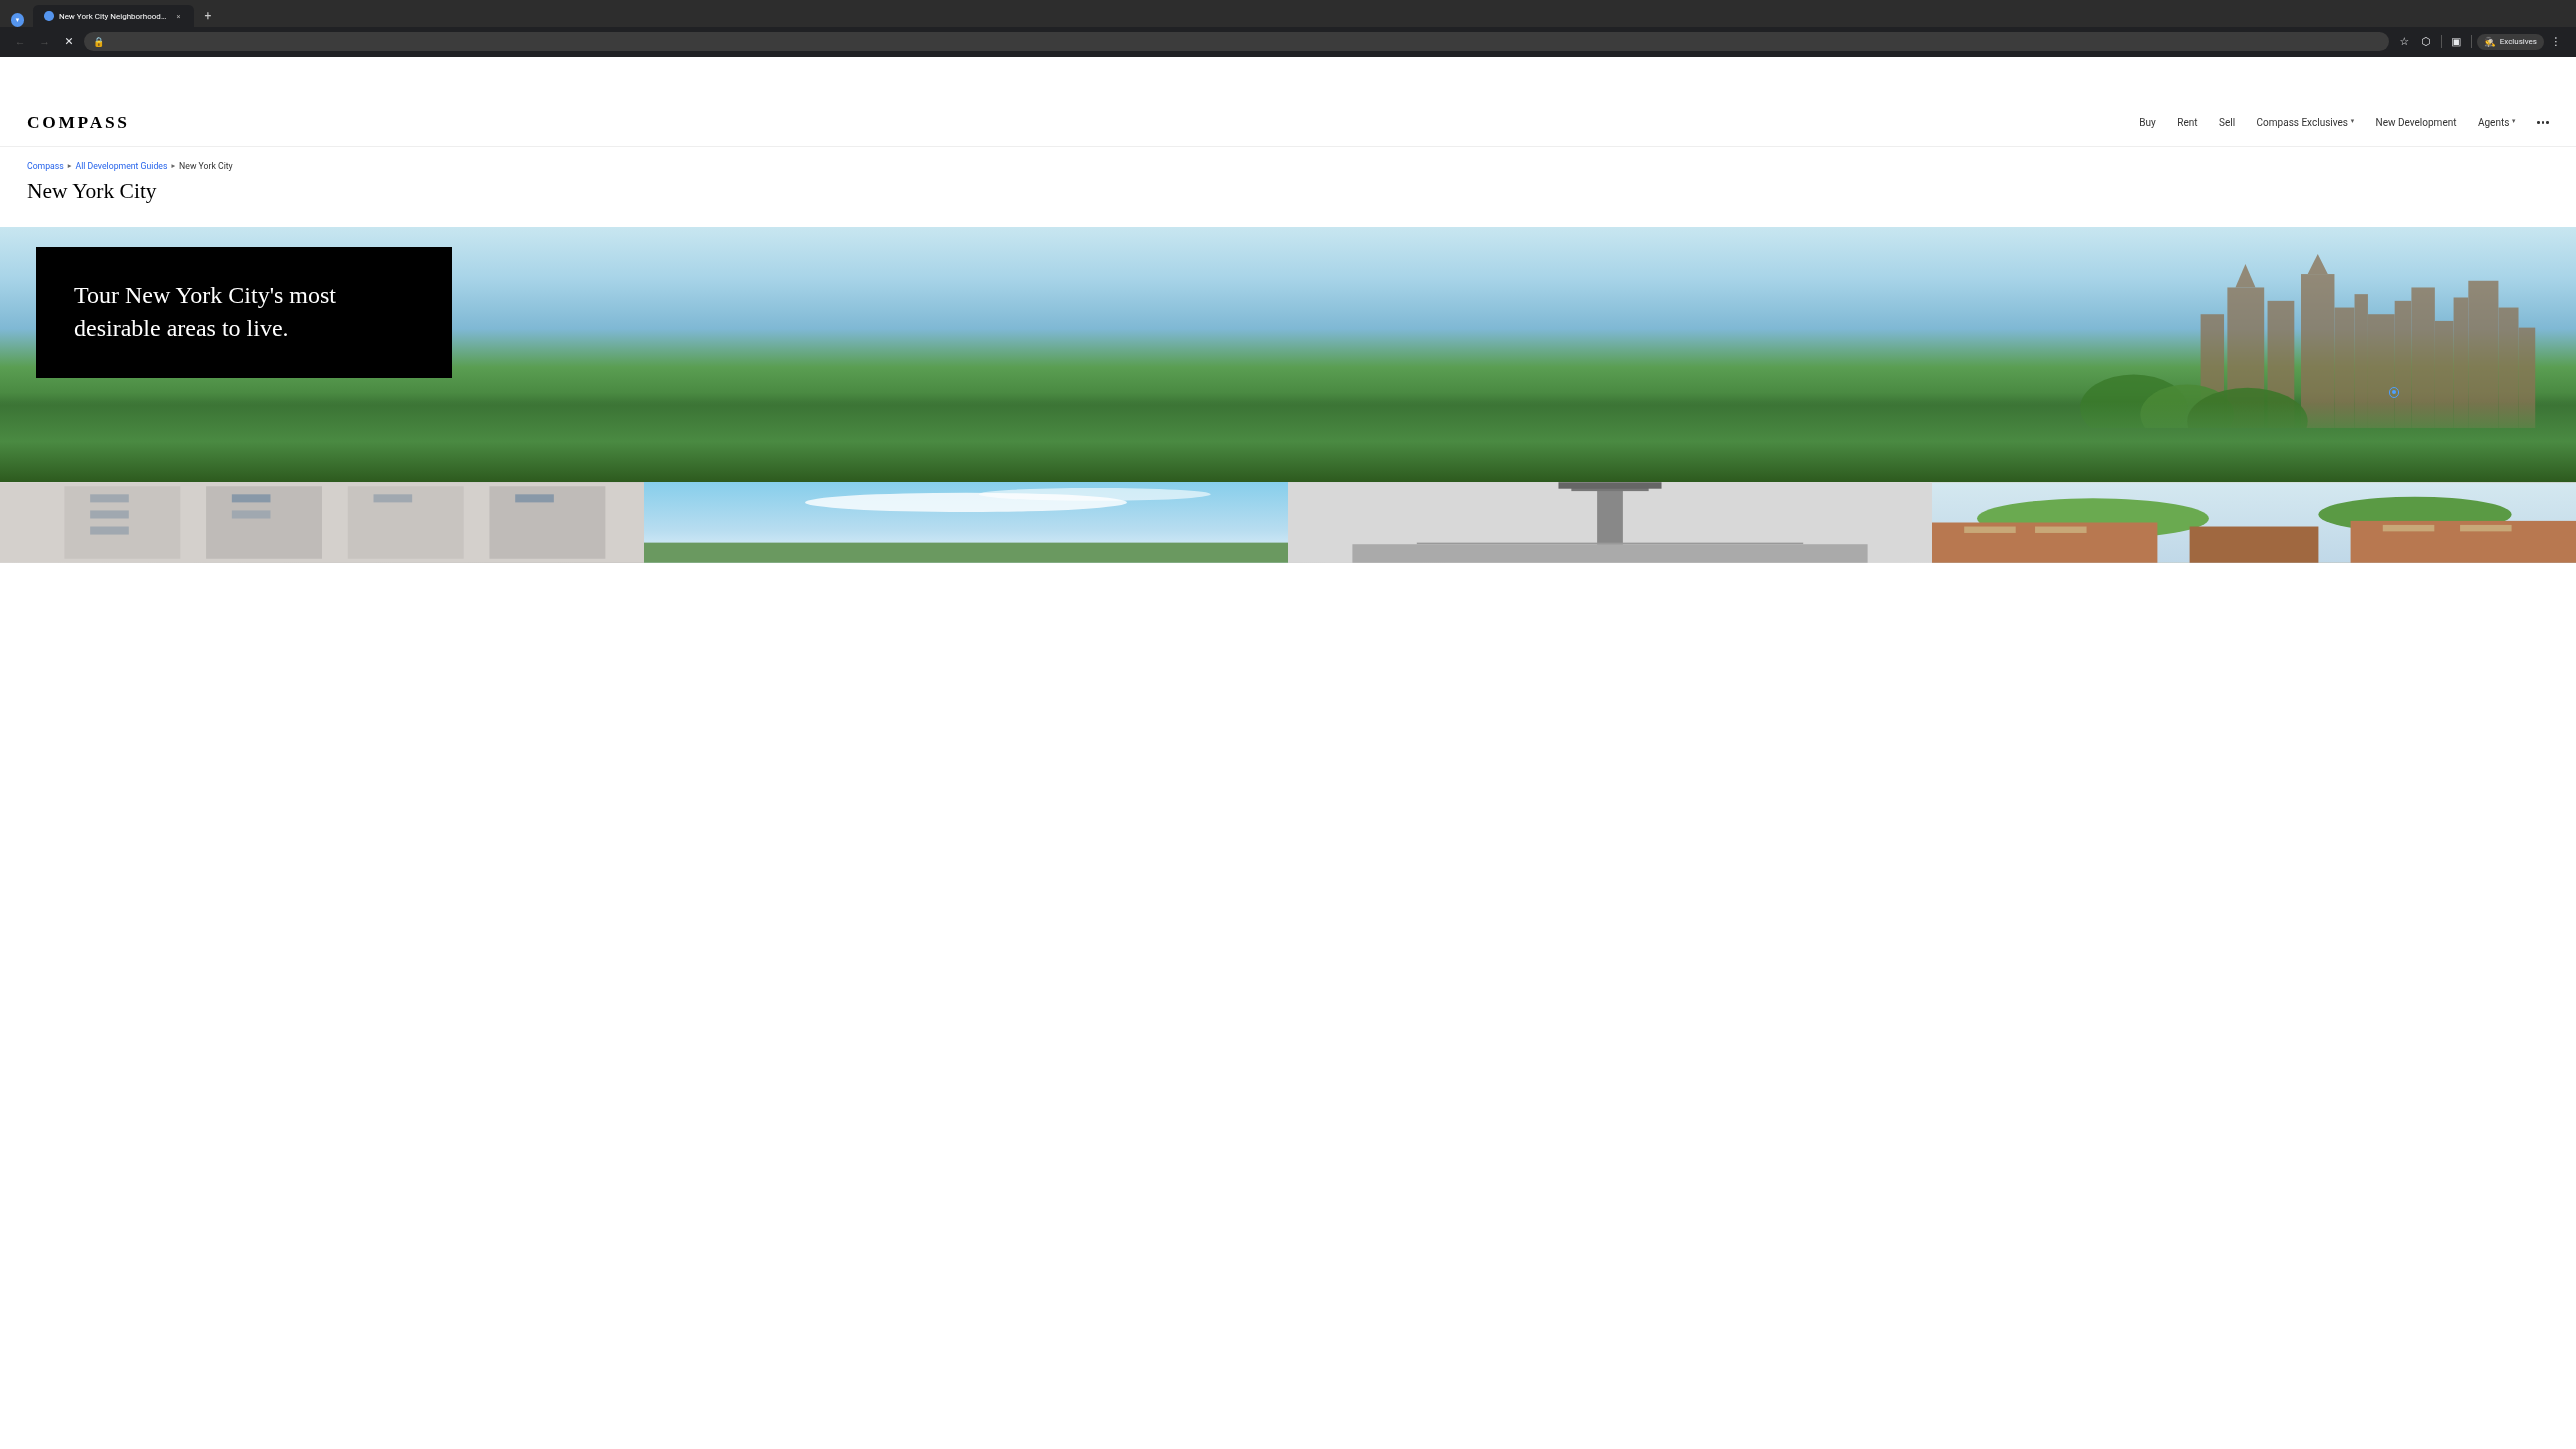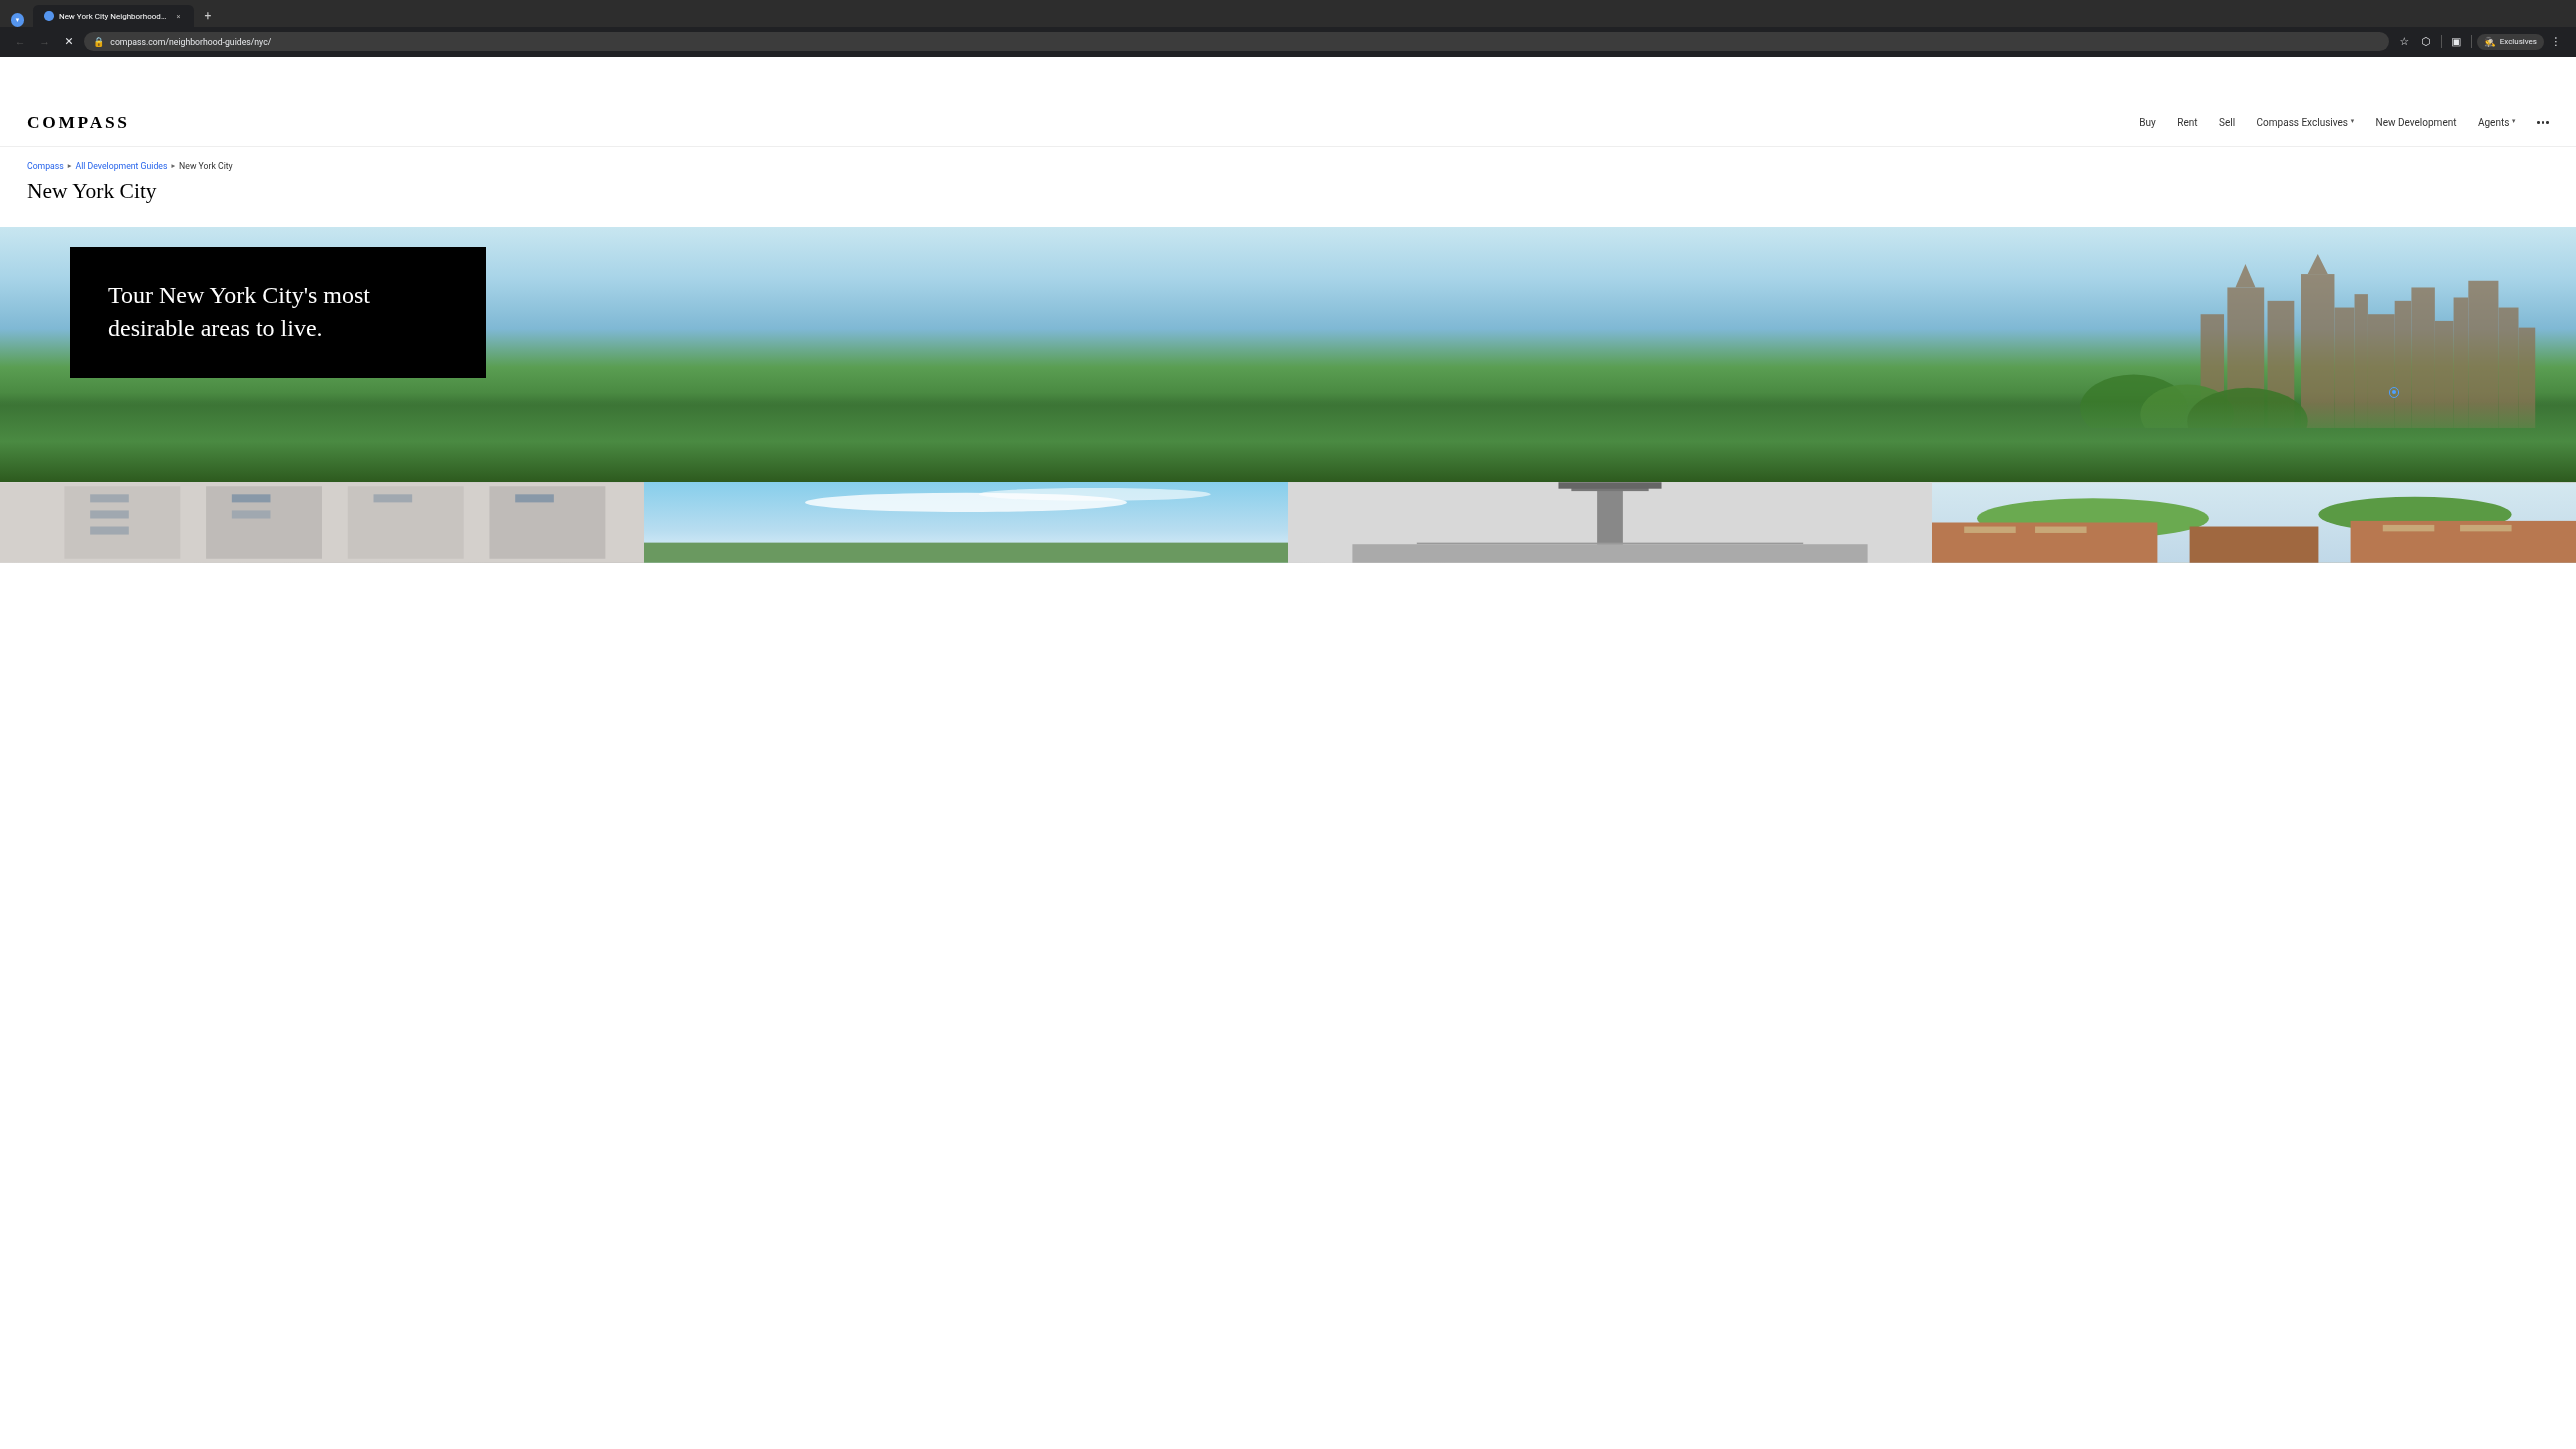--- a/index.html
+++ b/index.html
@@ -311,21 +311,21 @@
       position: absolute;
       bottom: 0;
       left: 0;
       right: 0;
       height: 81px;
       background: linear-gradient(to top, #2d5a1e, #4a8a42, transparent);
     }
 
     .hero-content-box {
       position: absolute;
-      left: 70px;
+      left: 36px;
       top: 20px;
       width: 416px;
       background: #000;
       padding: 32px 38px;
     }
 
     .hero-text {
       font-size: 24px;
       font-weight: 400;
       color: #fff;
@@ -421,21 +421,20 @@
     <div class="tab-new">+</div>
   </div>
 
   <div class="nav-bar">
     <div class="nav-arrow disabled">←</div>
     <div class="nav-arrow disabled">→</div>
     <div class="reload-btn">✕</div>
 
     <div class="address-bar">
       <span style="color:#aaa;font-size:9.4px;">🔒</span>
-      <span class="address-url">compass.com/neighborhood-guides/nyc/</span>
     </div>
 
     <div class="nav-icons">
       <div class="nav-icon-btn">☆</div>
       <div class="nav-icon-btn">⬡</div>
       <div class="divider-v"></div>
       <div class="nav-icon-btn">▣</div>
       <div class="divider-v"></div>
       <div class="incognito-badge">
         <span style="font-size:9.4px;">🕵</span>

